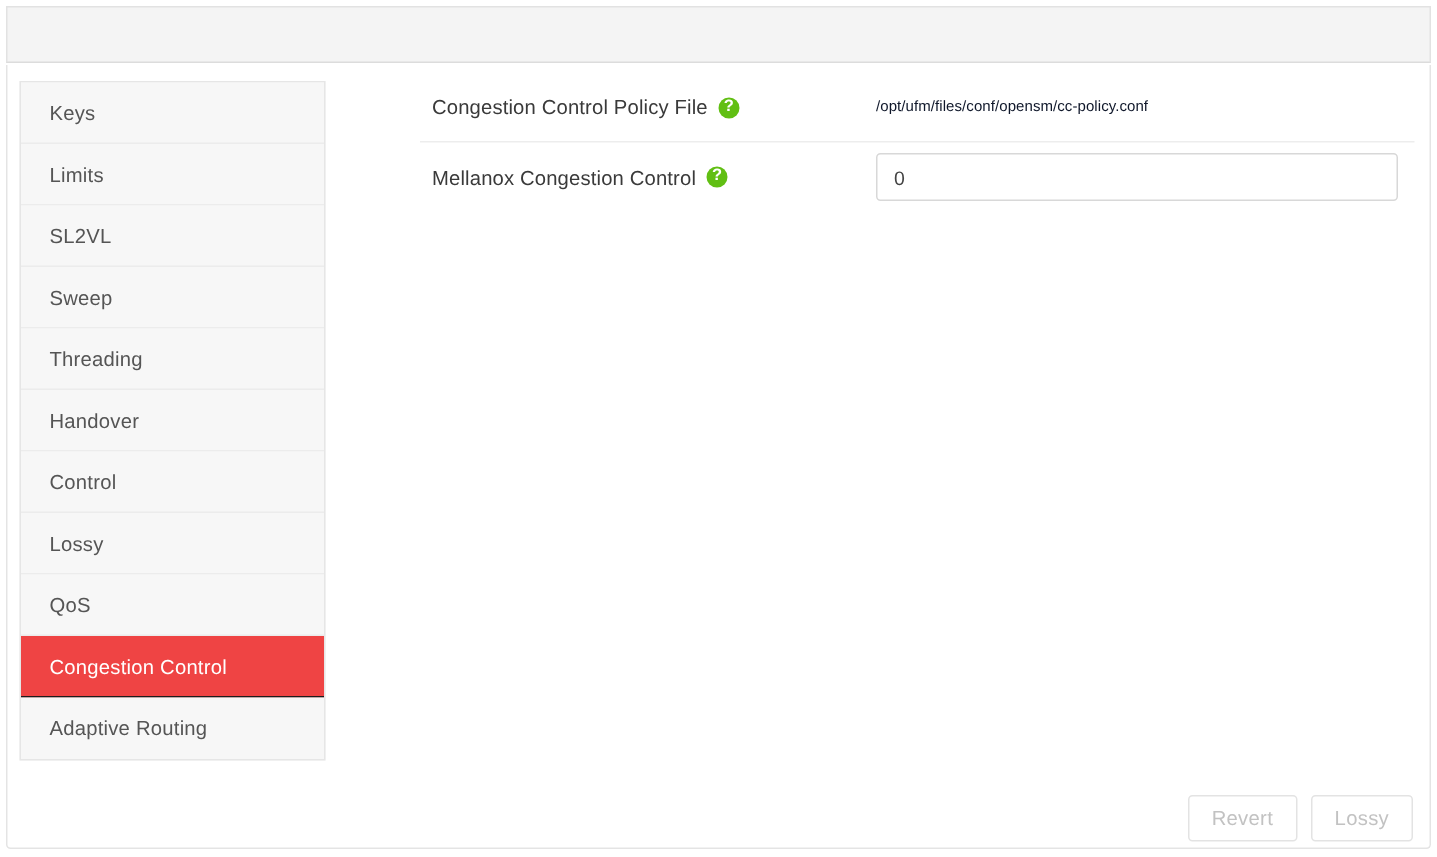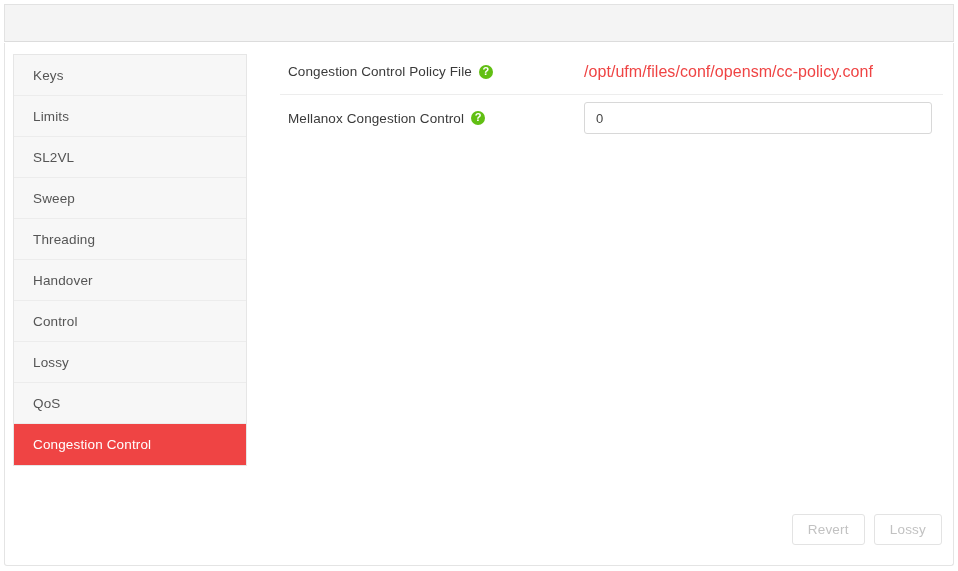--- a/index.html
+++ b/index.html
@@ -40,21 +40,21 @@
     border: 1px solid #e4e4e4;
     border-top: none;
     border-radius: 0 0 3px 3px;
   }
 
   
   .sidebar {
     position: absolute;
     left: 8px;
     top: 11px;
-    width: 234px;
+    width: 204px;
     box-sizing: border-box;
     border: 1px solid #e6e6e6;
     background: #f7f7f7;
   }
   .sidebar-item {
     position: relative;
     height: 41px;
     line-height: 41px;
     box-sizing: border-box;
     padding: 0 0 0 19px;
@@ -124,22 +124,22 @@
     font-size: 11px;
     font-weight: bold;
     line-height: 1;
     cursor: pointer;
     flex: 0 0 auto;
   }
   .help-icon span { position: relative; top: -0.5px; }
 
   .field-value {
     flex: 1 1 auto;
-    font-size: 16px;
-    color: #ef4444;
+    font-size: 10px;
+    color: #0f172a;
     letter-spacing: 0.05px;
     padding-left: 4px;
   }
 
   .text-input {
     flex: 1 1 auto;
     height: 32px;
     box-sizing: border-box;
     margin: 7px 0 7px 4px;
     padding: 0 11px;
@@ -150,21 +150,21 @@
     font-size: 13px;
     color: #444444;
     outline: none;
   }
   .text-input::placeholder { color: #b0b0b0; }
 
   
   .footer-actions {
     position: absolute;
     right: 11px;
-    bottom: 20px;
+    bottom: 4px;
     display: flex;
     gap: 9px;
   }
   .btn {
     min-width: 62px;
     height: 31px;
     box-sizing: border-box;
     padding: 0 15px;
     border: 1px solid #e3e3e3;
     border-radius: 3px;
@@ -209,20 +209,23 @@
       <span>Control</span>
     </div>
     <div class="sidebar-item">
       <span>Lossy</span>
     </div>
     <div class="sidebar-item">
       <span>QoS</span>
     </div>
     <div class="sidebar-item selected">
       <span>Congestion Control</span>
+    </div>
+    <div class="sidebar-item">
+      <span>Adaptive Routing</span>
     </div>
 
   </div>
 
   <div class="main">
 
     <div class="form-row">
       <div class="field-label">
         <span>Congestion Control Policy File</span>
         <span class="help-icon">

